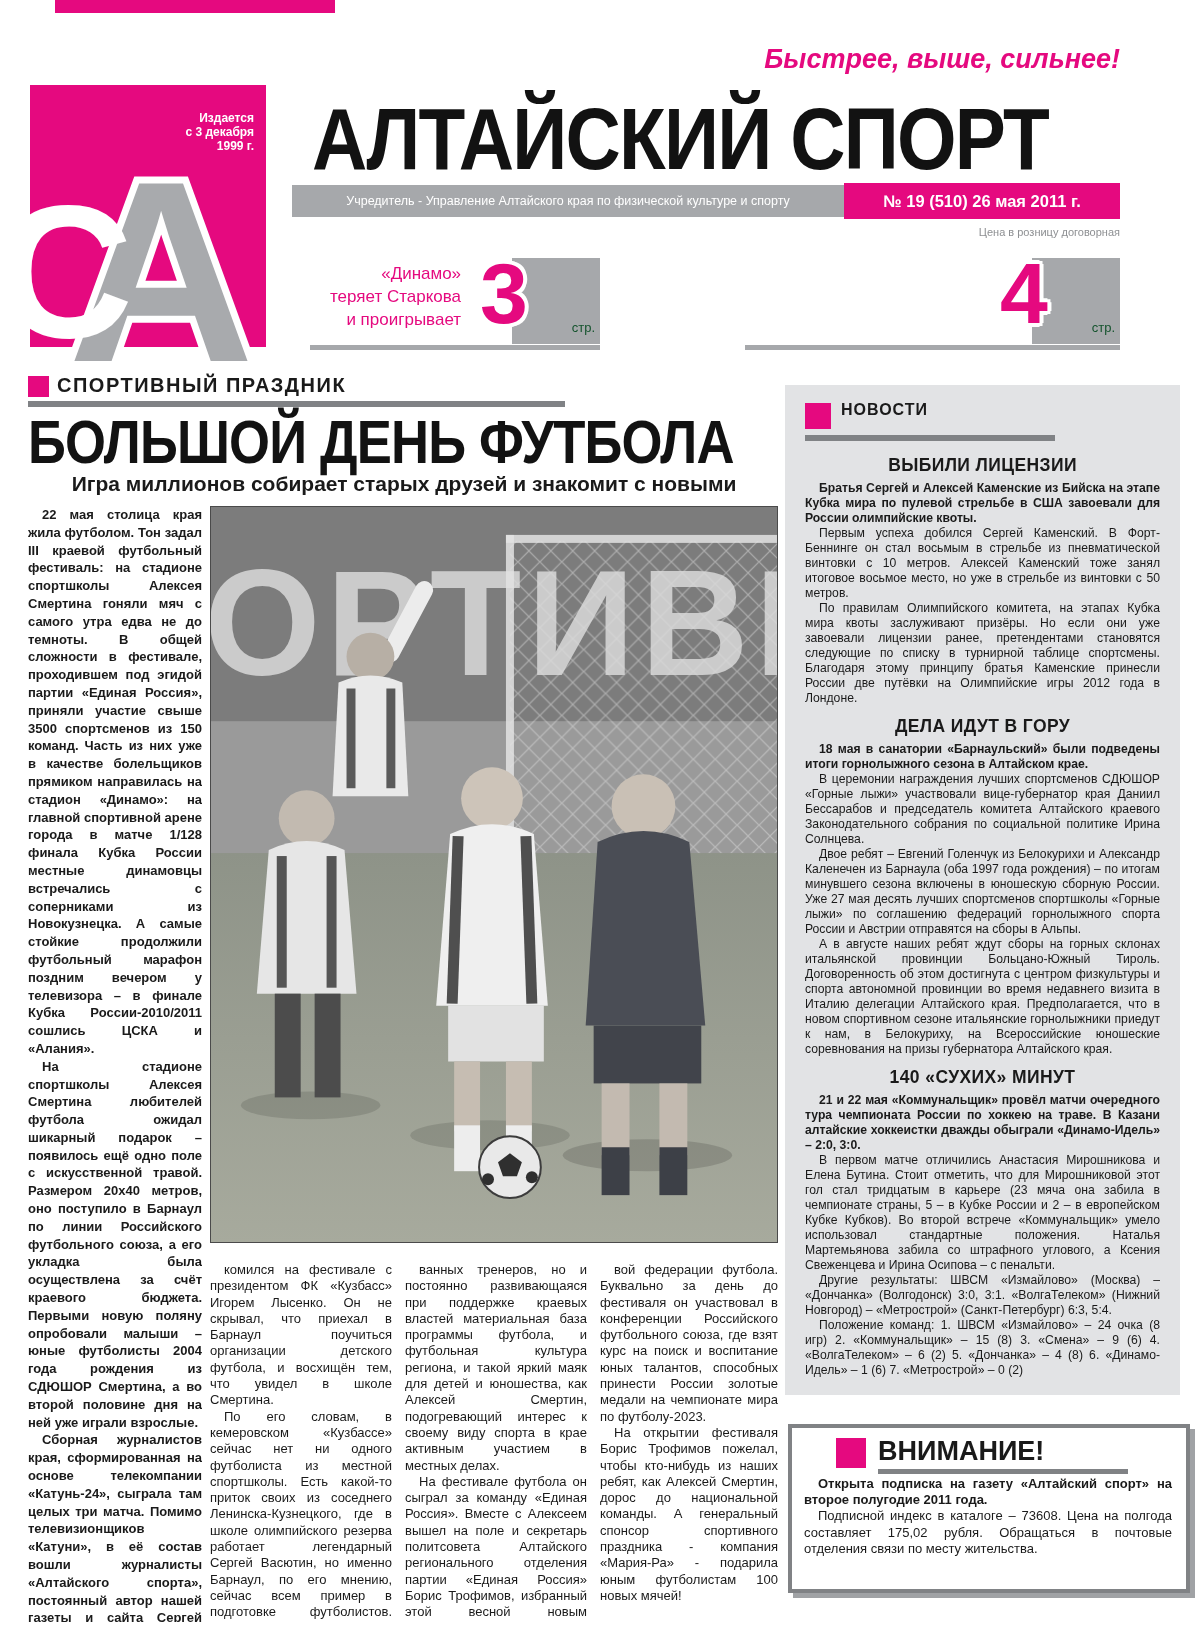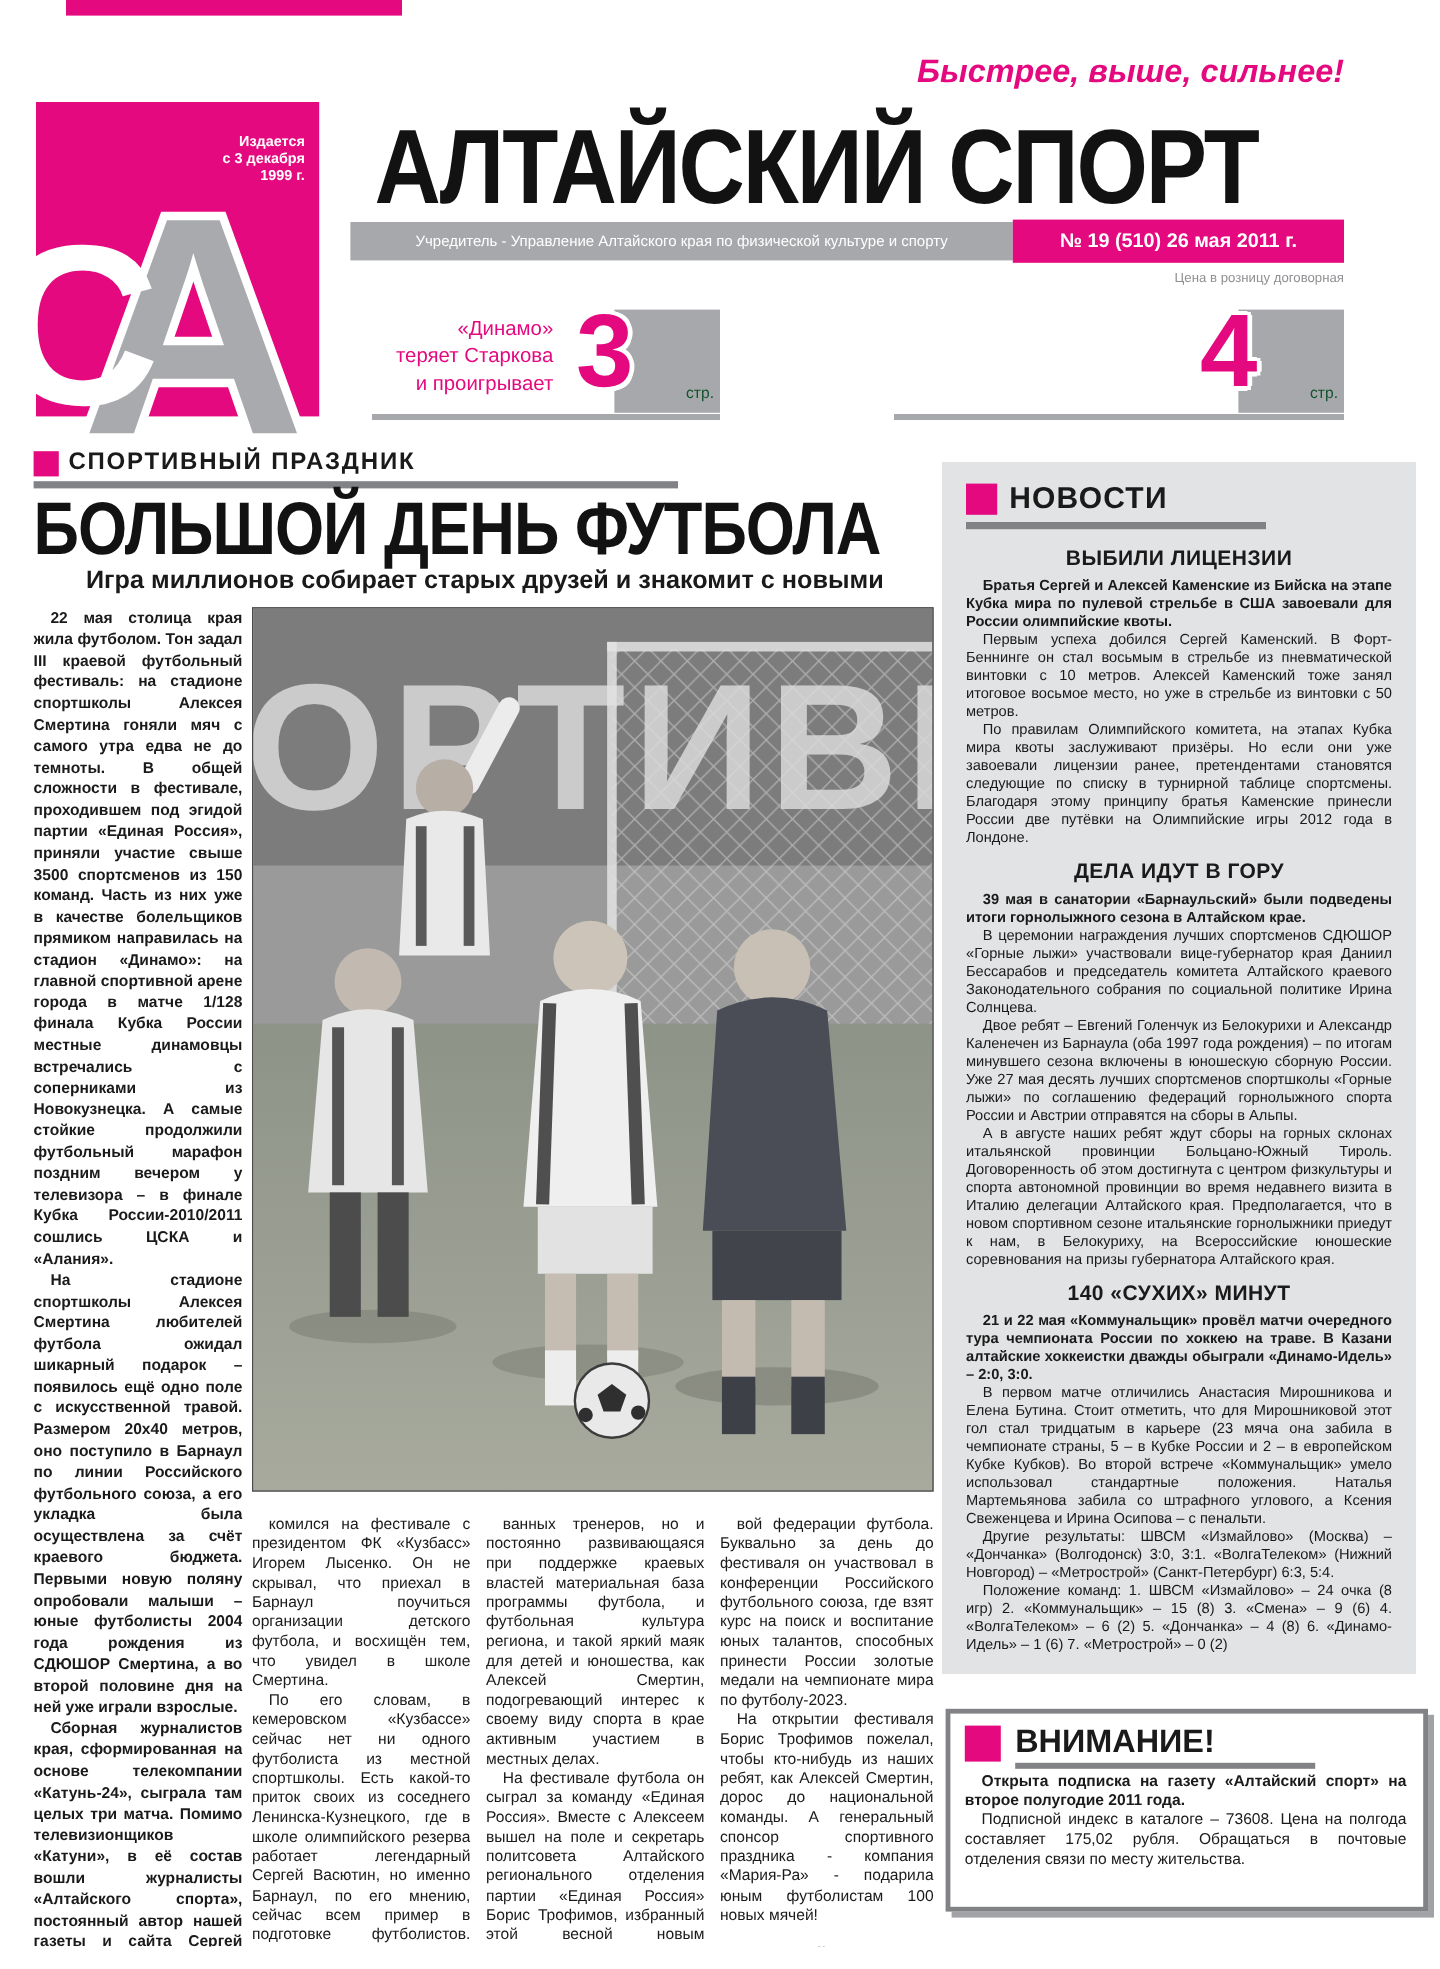--- a/index.html
+++ b/index.html
@@ -54,30 +54,30 @@
 
   
   .photo{position:absolute;left:210px;top:506px;width:568px;height:737px;background:#8b8b8b;border:1px solid #4a4a4a;overflow:hidden;}
   .photo svg{display:block;width:100%;height:100%;}
   .photo-credit{position:absolute;left:2px;bottom:52px;transform:rotate(-90deg);transform-origin:left bottom;font-size:10px;color:#2d2d2d;white-space:nowrap;letter-spacing:.5px;}
 
   
   .news{position:absolute;left:785px;top:385px;width:395px;height:1010px;background:var(--news-bg);padding:16px 20px 12px;overflow:hidden;}
   .news-header{position:relative;height:44px;margin-bottom:4px;}
   .news-square{position:absolute;left:0;top:2px;width:26px;height:26px;background:var(--magenta);}
-  .news-title{position:absolute;left:36px;top:0;font-size:25px;font-weight:bold;letter-spacing:1px;text-align:center;}
+  .news-title{position:absolute;left:36px;top:0;font-size:16px;font-weight:bold;letter-spacing:1px;text-align:center;}
   .news-underline{position:absolute;left:0;top:34px;width:250px;height:6px;background:var(--gray-line);}
   .news-item h3{text-align:center;font-size:17.5px;font-weight:bold;letter-spacing:.4px;margin:10px 0 5px;}
   .news-item p,.news-item .lead{font-size:12.2px;line-height:15px;text-align:justify;text-indent:14px;}
   .news-item .lead{font-weight:bold;}
   .news-byline{text-align:right;font-weight:bold;font-size:12.5px;margin-top:16px;}
 
   
   .attention{position:absolute;left:788px;top:1424px;width:402px;height:169px;background:#fff;border:4px solid var(--gray-line);box-shadow:5px 5px 0 #a0a2a5;padding:8px 14px 8px 12px;overflow:hidden;}
-  .attention-header{position:relative;height:40px;}
+  .attention-header{position:relative;height:40px;margin-left:32px;}
   .att-square{position:absolute;left:0;top:2px;width:30px;height:30px;background:var(--magenta);}
   .att-title{position:absolute;left:42px;top:0;font-size:27px;font-weight:bold;}
   .att-underline{position:absolute;left:42px;top:33px;width:250px;height:5px;background:var(--gray-line);}
   .attention .lead{font-weight:bold;}
   .attention p{font-size:13px;line-height:16.2px;text-align:justify;text-indent:14px;}
 </style>
 </head>
 <body>
 
 <div class="page">
@@ -231,21 +231,21 @@
       <h3>ВЫБИЛИ ЛИЦЕНЗИИ</h3>
       <p class="lead">Братья Сергей и Алексей Каменские из Бийска на этапе Кубка мира по пулевой стрельбе в США завоевали для России олимпийские квоты.</p>
       <div>
           <p>Первым успеха добился Сергей Каменский. В Форт-Беннинге он стал восьмым в стрельбе из пневматической винтовки с 10 метров. Алексей Каменский тоже занял итоговое восьмое место, но уже в стрельбе из винтовки с 50 метров.</p>
           <p>По правилам Олимпийского комитета, на этапах Кубка мира квоты заслуживают призёры. Но если они уже завоевали лицензии ранее, претендентами становятся следующие по списку в турнирной таблице спортсмены. Благодаря этому принципу братья Каменские принесли России две путёвки на Олимпийские игры 2012 года в Лондоне.</p>
         </div>
     </div>
 
     <div class="news-item">
       <h3>ДЕЛА ИДУТ В ГОРУ</h3>
-      <p class="lead">39 мая в санатории «Барнаульский» были подведены итоги горнолыжного сезона в Алтайском крае.</p>
+      <p class="lead">18 мая в санатории «Барнаульский» были подведены итоги горнолыжного сезона в Алтайском крае.</p>
       <div>
           <p>В церемонии награждения лучших спортсменов СДЮШОР «Горные лыжи» участвовали вице-губернатор края Даниил Бессарабов и председатель комитета Алтайского краевого Законодательного собрания по социальной политике Ирина Солнцева.</p>
           <p>Двое ребят – Евгений Голенчук из Белокурихи и Александр Каленечен из Барнаула (оба 1997 года рождения) – по итогам минувшего сезона включены в юношескую сборную России. Уже 27 мая десять лучших спортсменов спортшколы «Горные лыжи» по соглашению федераций горнолыжного спорта России и Австрии отправятся на сборы в Альпы.</p>
           <p>А в августе наших ребят ждут сборы на горных склонах итальянской провинции Больцано-Южный Тироль. Договоренность об этом достигнута с центром физкультуры и спорта автономной провинции во время недавнего визита в Италию делегации Алтайского края. Предполагается, что в новом спортивном сезоне итальянские горнолыжники приедут к нам, в Белокуриху, на Всероссийские юношеские соревнования на призы губернатора Алтайского края.</p>
         </div>
     </div>
 
     <div class="news-item">
       <h3>140 «СУХИХ» МИНУТ</h3>
       <p class="lead">21 и 22 мая «Коммунальщик» провёл матчи очередного тура чемпионата России по хоккею на траве. В Казани алтайские хоккеистки дважды обыграли «Динамо-Идель» – 2:0, 3:0.</p>

